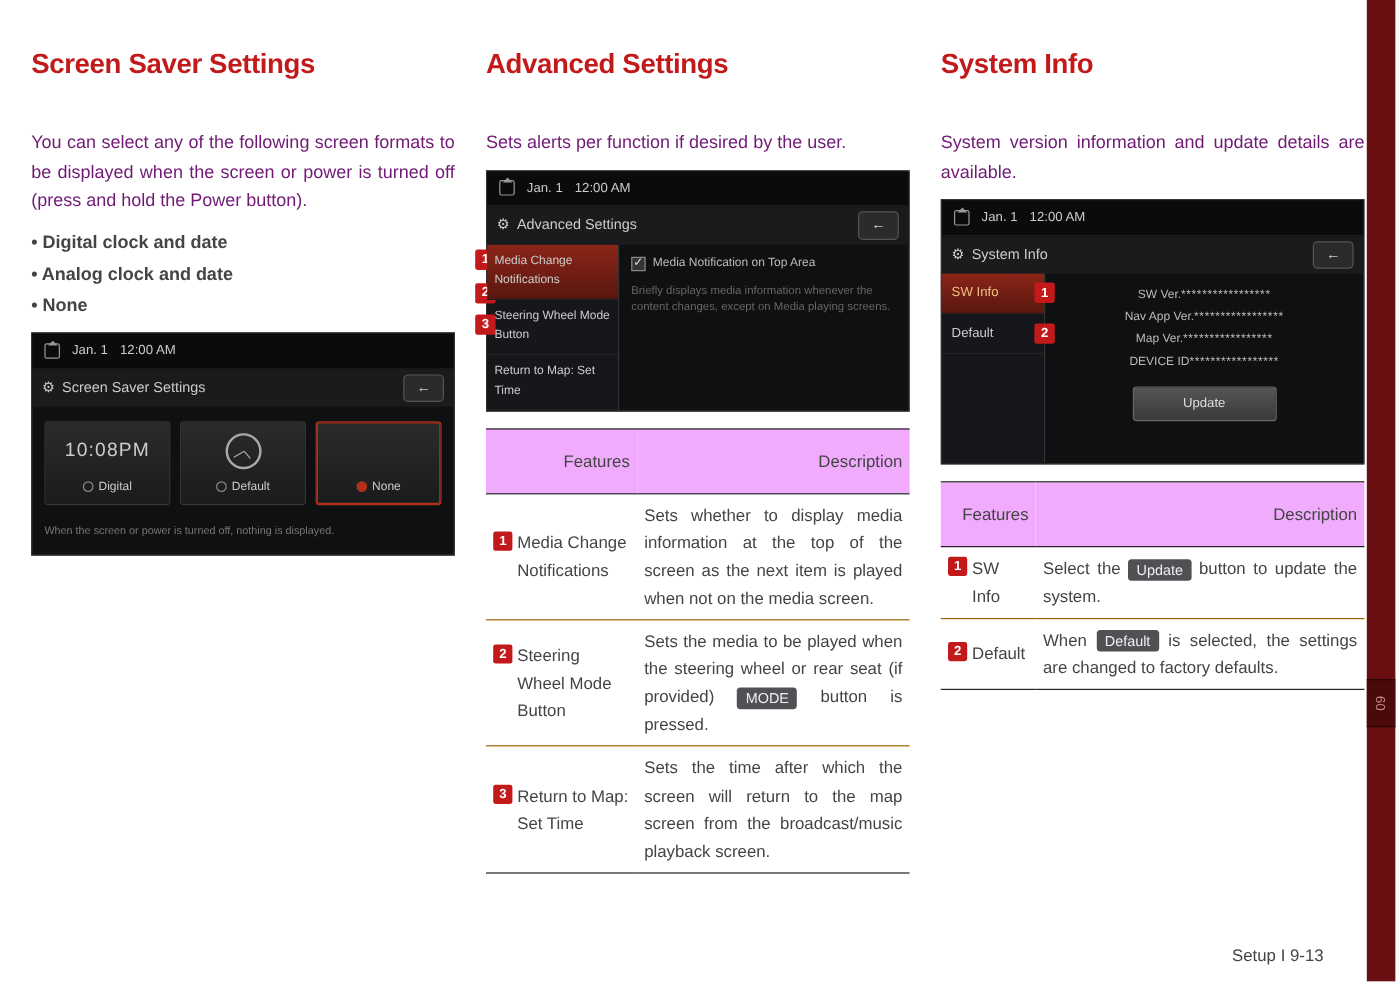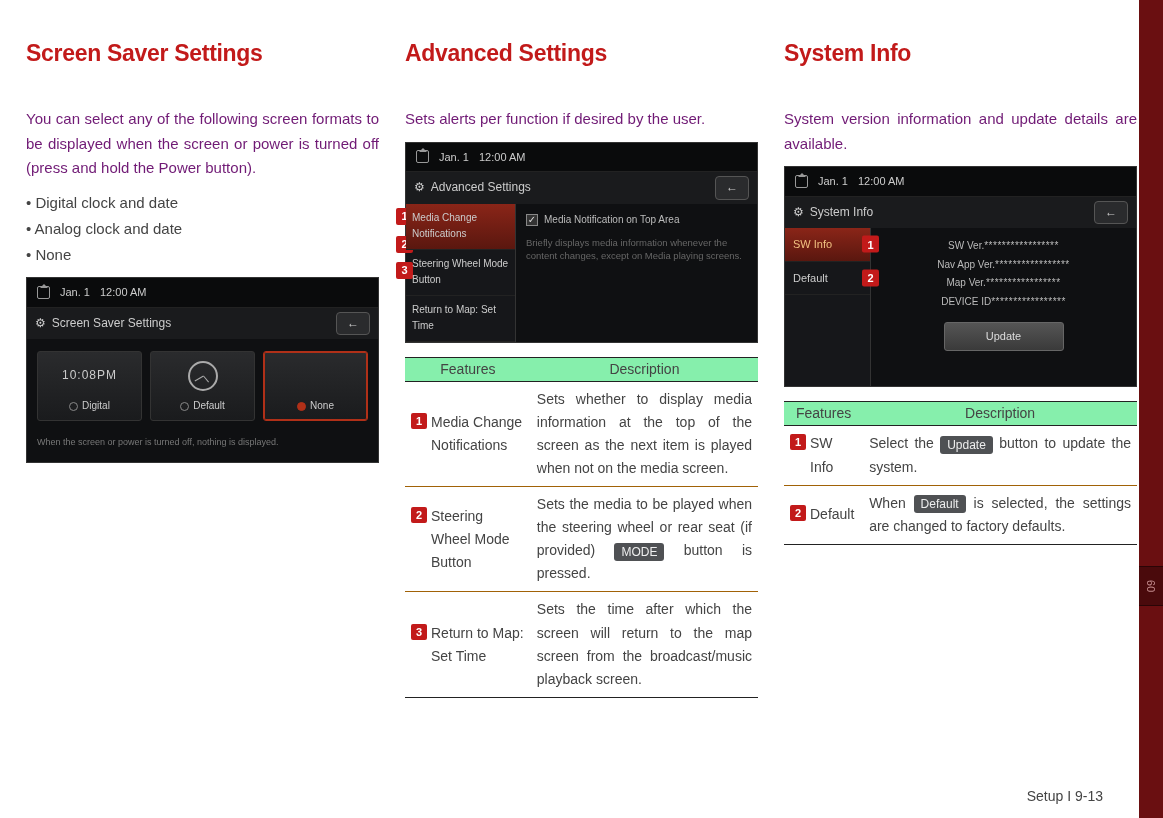--- a/index.html
+++ b/index.html
@@ -1,21 +1,21 @@
 <!DOCTYPE html>
 <html><head>
 <meta charset="utf-8">
 <style>
 * { margin:0; padding:0; box-sizing:border-box; }
 body { font-family: Arial, Helvetica, sans-serif; width:1163px; height:818px; position:relative; background:#fff; color:#444; font-size:15px; line-height:1.65; }
 .page { display:flex; padding:35px 26px 0 26px; gap:26px; }
 .col { flex:1; }
 h2 { font-family: "Trebuchet MS", Arial, sans-serif; color:#c21a1a; font-size:23px; font-weight:700; letter-spacing:-0.3px; margin-bottom:34px; white-space:nowrap; }
 p.intro { text-align:justify; margin-bottom:10px; color:#701a75; }
-ul.bullets { list-style:none; margin-top:4px; margin-bottom:10px; }
+ul.bullets { list-style:none; margin-top:4px; margin-bottom:10px;font-weight:bold; }
 ul.bullets li::before { content:"•  "; color:#444; }
 ul.bullets li { color:#444; margin:1px 0; }
 
 .shot { width:100%; border:1px solid #333; background:#0f1012; color:#ccc; font-size:11px; margin-bottom:14px; position:relative; }
 .shot .statusbar { display:flex; align-items:center; gap:10px; padding:5px 10px; background:#0a0b0c; border-bottom:1px solid #222; }
 .shot .home-ic { width:13px;height:13px;border:1px solid #999;border-radius:2px; position:relative;}
 .shot .home-ic::after{content:"";position:absolute;left:2px;top:-3px;width:0;height:0;border-left:4px solid transparent;border-right:4px solid transparent;border-bottom:4px solid #999;}
 .shot .titlebar { display:flex; align-items:center; justify-content:space-between; padding:4px 8px; background:#1a1b1d; font-size:12px; }
 .shot .gear-ic::before { content:"⚙"; margin-right:6px; color:#ccc; }
 .shot .back-ic { border:1px solid #555; padding:1px 10px; border-radius:4px; background:#2a2b2d; }
@@ -51,21 +51,21 @@
 .sys-side { width:86px; background:#16171a; border-right:1px solid #333; position:relative;}
 .sys-side .item { font-size:11px; padding:7px 8px; border-bottom:1px solid #222; position:relative; }
 .sys-side .item.sel { background:linear-gradient(#8a2518,#5a170f); color:#f0c080;}
 .sys-side .nb { position:absolute; right:-9px; top:50%; transform:translateY(-50%); width:17px;height:17px;background:#c21a1a;color:#fff;font-size:11px;font-weight:bold;display:flex;align-items:center;justify-content:center;border-radius:2px;}
 .sys-main { flex:1; padding:8px 14px; color:#bbb; font-size:10px; }
 .sys-row { display:flex; justify-content:center; margin:2px 15px; }
 .sys-row .dots::after { content:"*****************"; letter-spacing:0.5px; }
 .sys-update { margin:12px auto 0; width:120px; padding:4px 0; background:linear-gradient(#555,#3a3a3a); border:1px solid #666; border-radius:3px; text-align:center; font-size:11px; color:#ddd; }
 
 table.feat { width:100%; border-collapse:collapse; font-size:14px; color:#444; }
-table.feat th { border-top:1.5px solid #222; border-bottom:1.5px solid #222; background:#86efac; font-weight:normal; padding:0 6px; text-align:center; }
+table.feat th { border-top:1.5px solid #222; border-bottom:1.5px solid #222; background:#f0abfc; font-weight:normal; padding:15px 6px; text-align:right; }
 table.feat td { border-bottom:1px solid #a16207; padding:6px 6px; vertical-align:middle; text-align:justify; }
 table.feat tr:last-child td { border-bottom:1.5px solid #222; }
 .fcell { display:flex; align-items:flex-start; gap:4px; text-align:left;}
 .nb-inline { display:inline-flex; width:16px;height:16px;background:#c21a1a;color:#fff;font-size:11px;font-weight:bold;align-items:center;justify-content:center;border-radius:2px;flex-shrink:0;margin-top:2px;}
 .btn-inline { display:inline-block;background:#4f5154;color:#eee;border-radius:3px;padding:0 7px;font-size:12px;vertical-align:middle;line-height:18px;}
 
 .right-strip { position:absolute; right:0; top:0; width:24px; height:818px; background:#6a0f11; }
 .right-tab { position:absolute; right:0; top:566px; width:24px; height:40px; background:#4a0a0c; border-top:1px solid #2a0506; border-bottom:1px solid #2a0506; display:flex; align-items:center; justify-content:center; }
 .right-tab span { transform:rotate(-90deg); color:#c0888a; font-size:11px; font-family:Arial; }
 .footer { position:absolute; bottom:10px; right:60px; font-size:14px; color:#444; }
@@ -94,21 +94,21 @@
         <span>Jan. 1</span>
         <span>12:00 AM</span>
       </div>
       <div class="titlebar">
         <span class="gear-ic">Screen Saver Settings</span>
         <span class="back-ic"></span>
       </div>
       <div class="ss-body">
         <div class="ss-opts">
           <div class="ss-card">
-            <div class="preview" style="font-size:12px;letter-spacing:1px;">10:08PM</div>
+            <div class="preview" style="font-size:16px;letter-spacing:1px;">10:08PM</div>
             <span class="radio"></span><span class="lbl">Digital</span>
           </div>
           <div class="ss-card">
             <div class="preview">
                 <div class="clockface"></div>
               </div>
             <span class="radio"></span><span class="lbl">Default</span>
           </div>
           <div class="ss-card sel">
             <div class="preview"></div>

